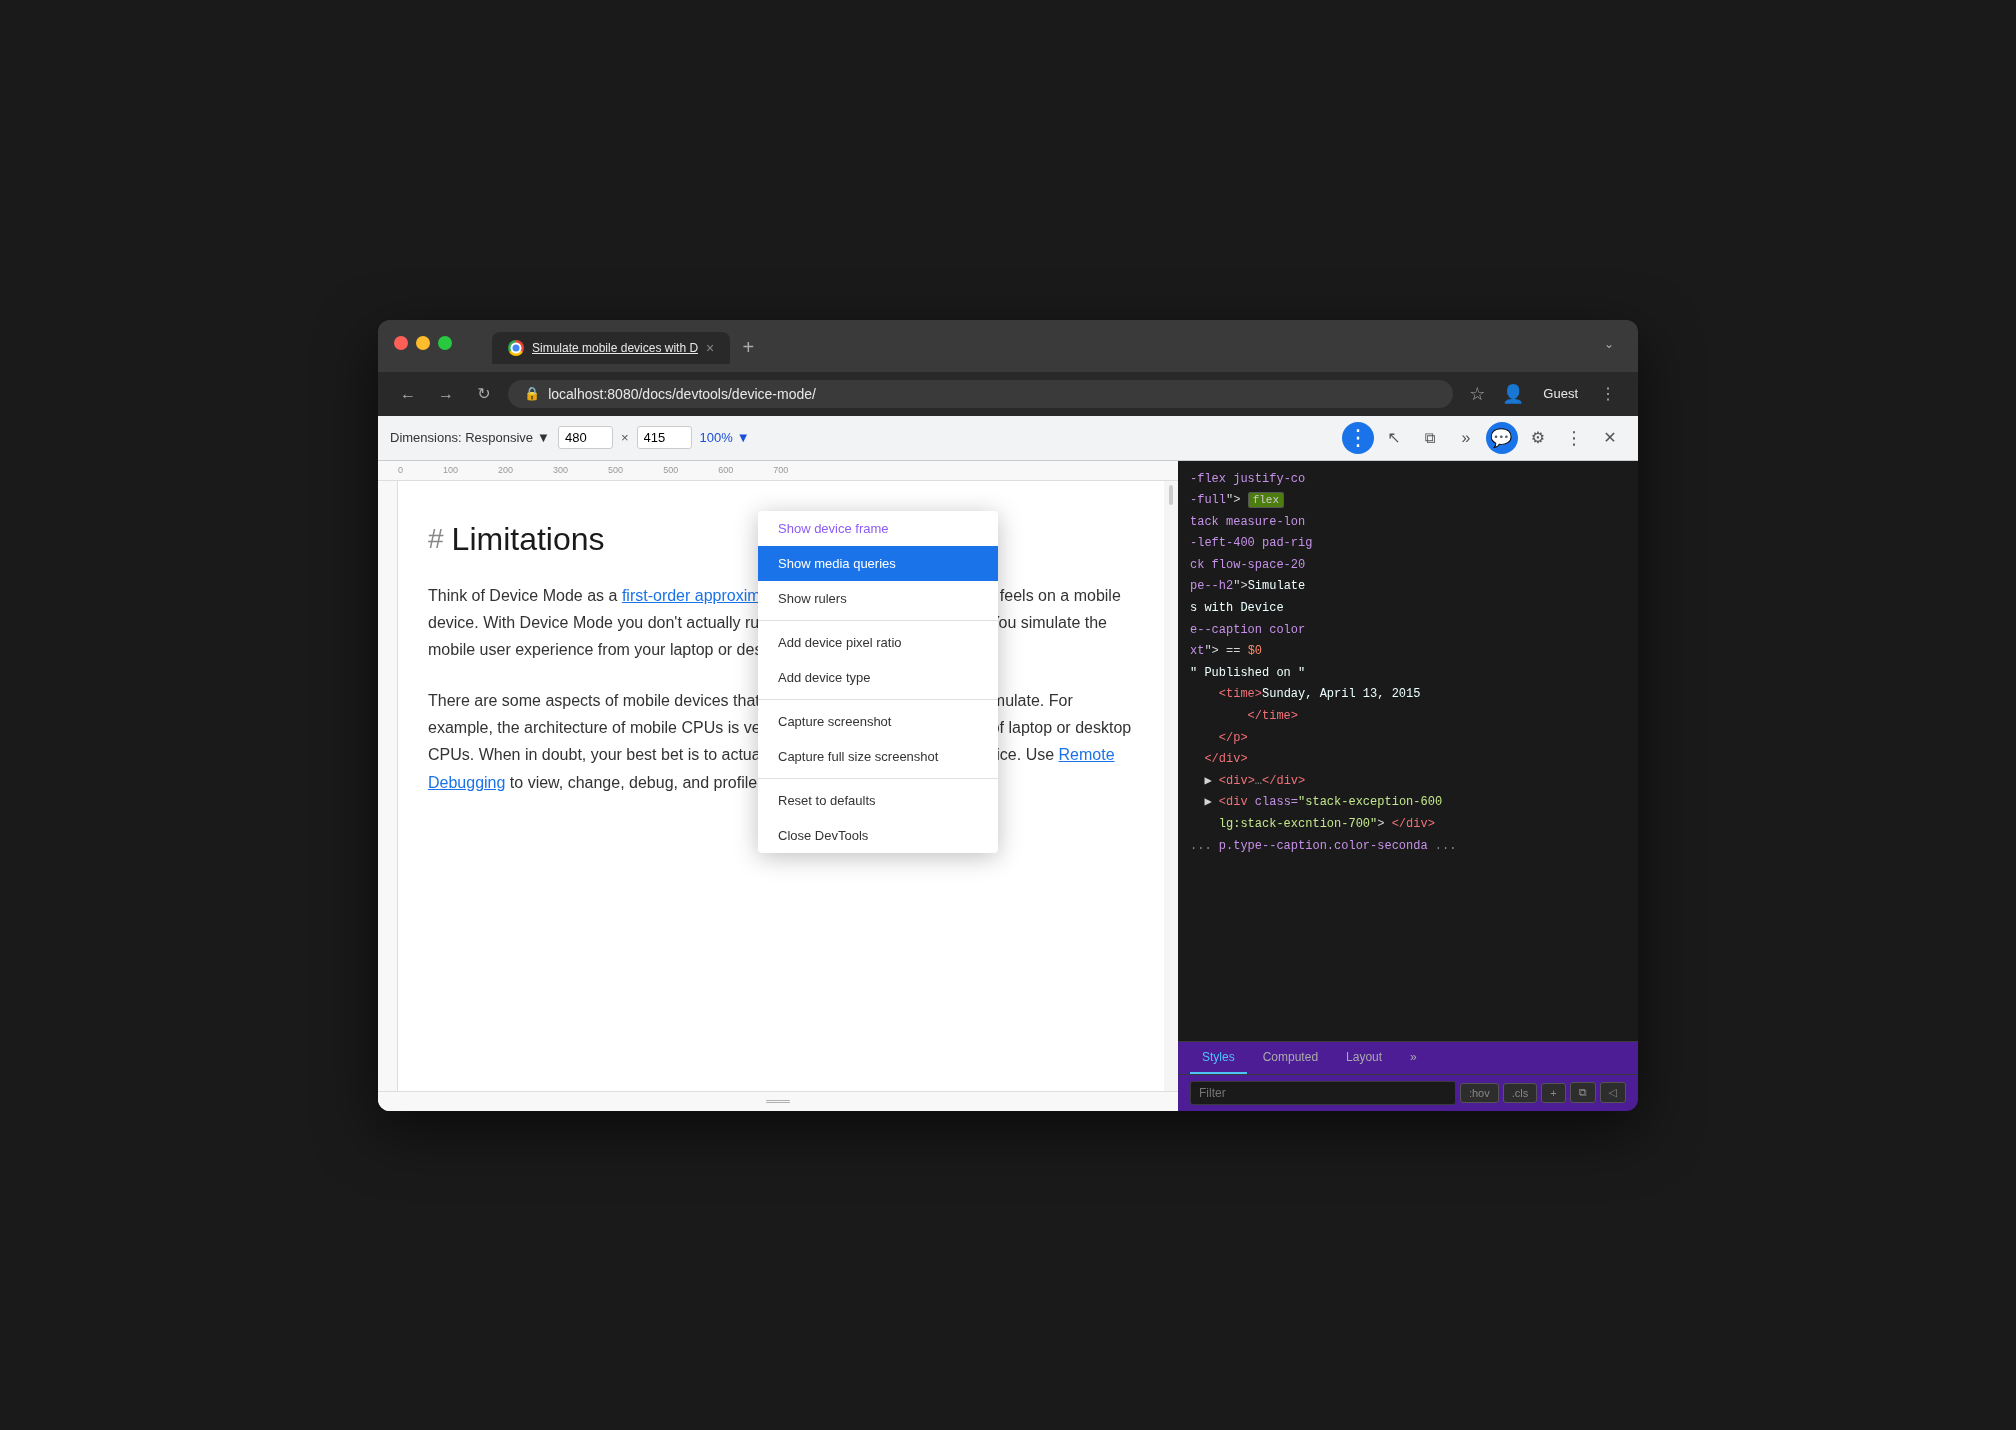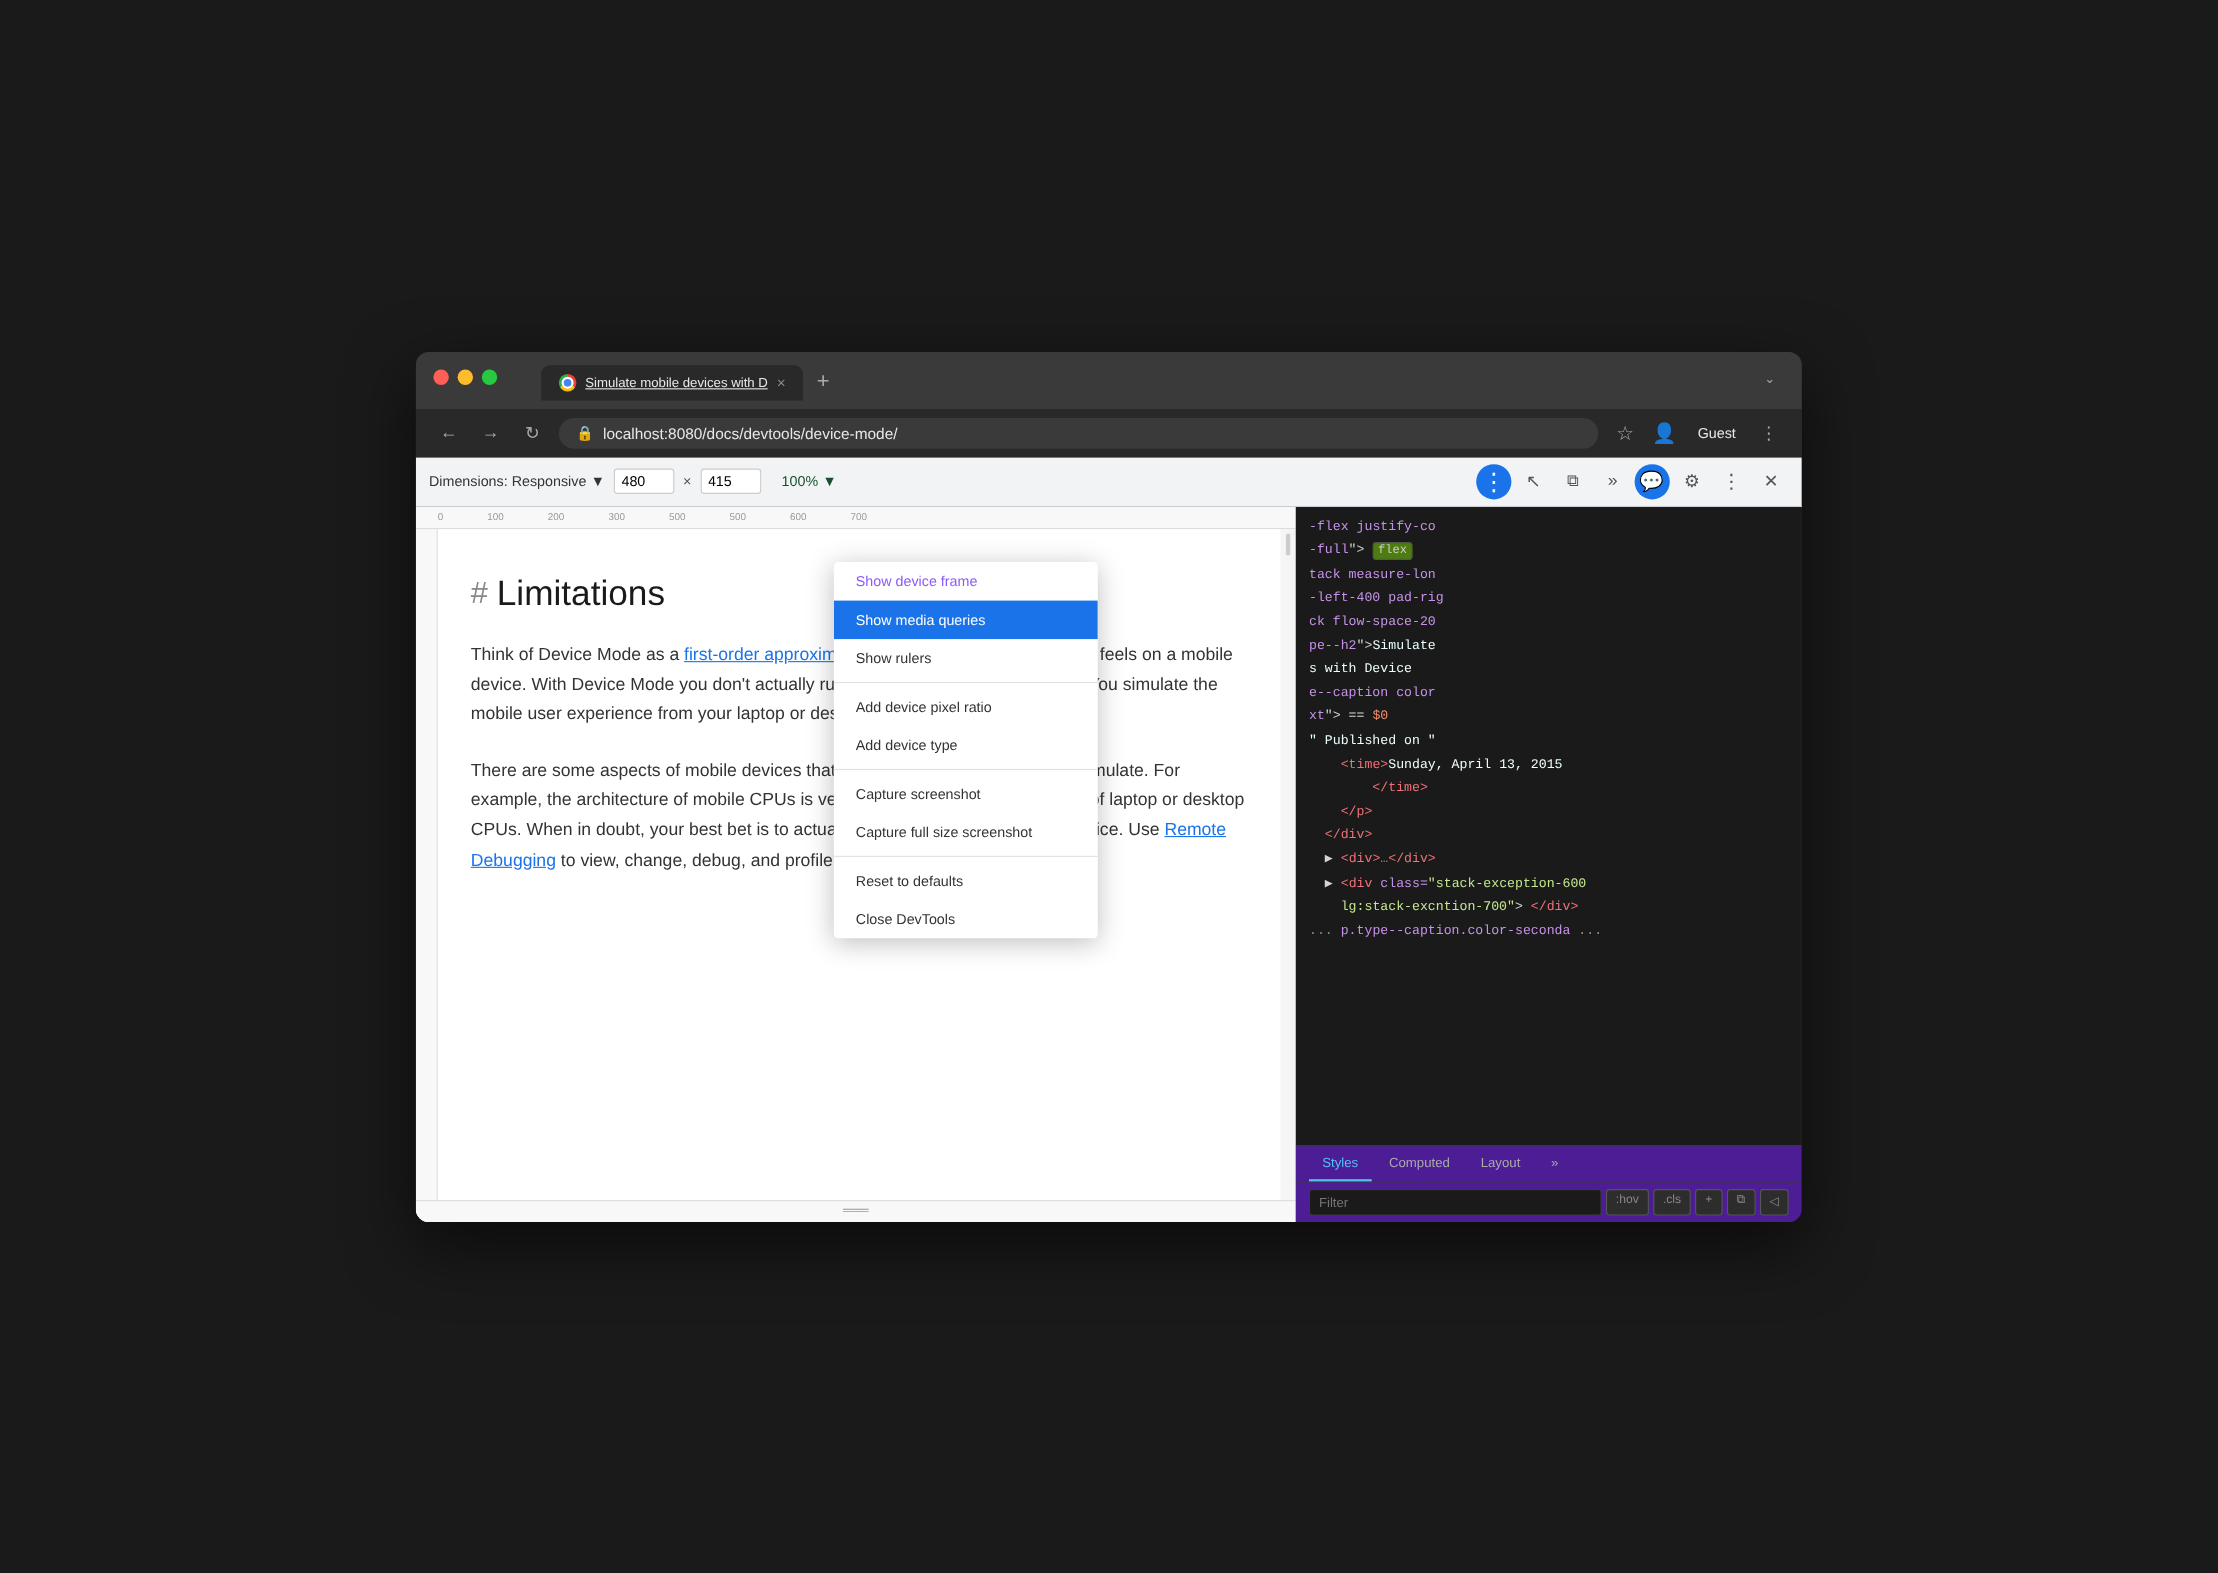--- a/index.html
+++ b/index.html
@@ -182,23 +182,23 @@
     }
     .dim-x {
       color: #555;
       font-size: 13px;
     }
     .zoom-select {
       display: flex;
       align-items: center;
       gap: 4px;
       font-size: 13px;
-      color: #14532d;
-      cursor: pointer;
-      margin-left: 11px;
+      color: #1d4ed8;
+      cursor: pointer;
+      margin-left: 0;
     }
     .devtools-spacer { flex: 1; }
     .devtools-actions {
       display: flex;
       align-items: center;
       gap: 4px;
     }
     .devtools-icon-btn {
       width: 32px;
       height: 32px;
@@ -344,20 +344,21 @@
       color: #aaa;
       cursor: pointer;
       border-bottom: 2px solid transparent;
     }
     .bottom-tab.active {
       color: #4fc3f7;
       border-bottom-color: #4fc3f7;
     }
     .bottom-filter {
       display: flex;
+      align-items: center;
       padding: 6px 12px;
       gap: 4px;
     }
     .filter-input {
       flex: 1;
       background: #1a1a1a;
       border: 1px solid #3a3a3a;
       border-radius: 3px;
       padding: 4px 8px;
       color: #ccc;

